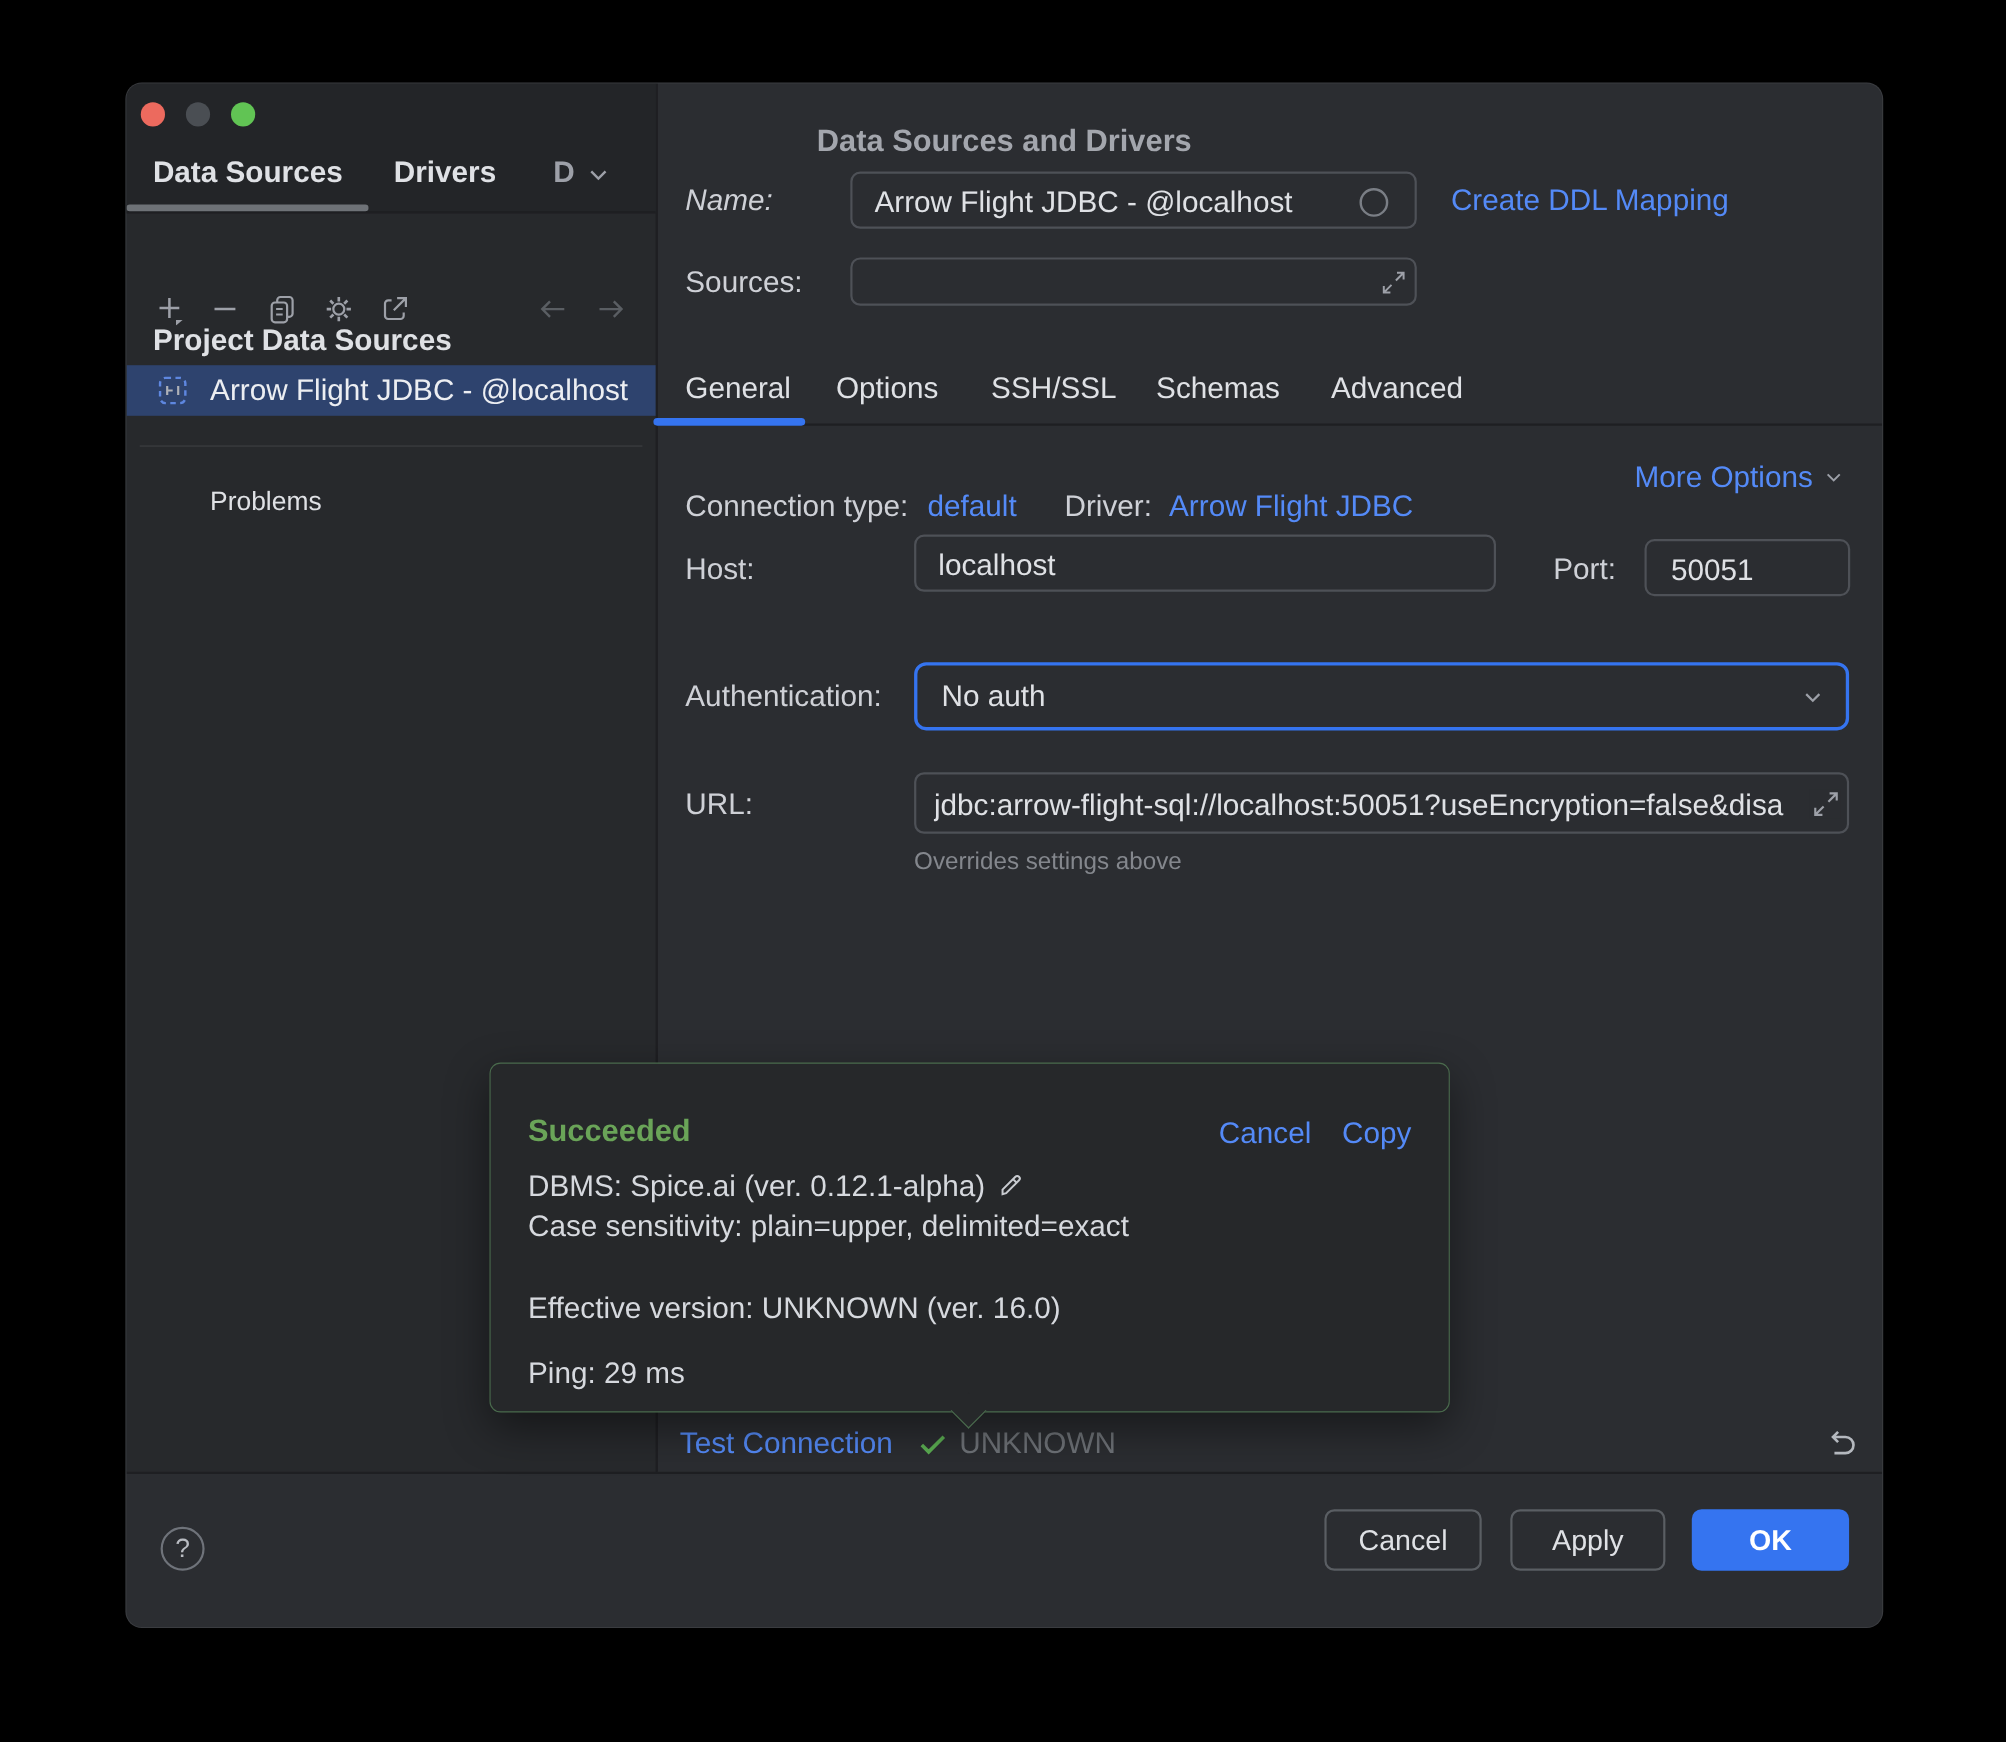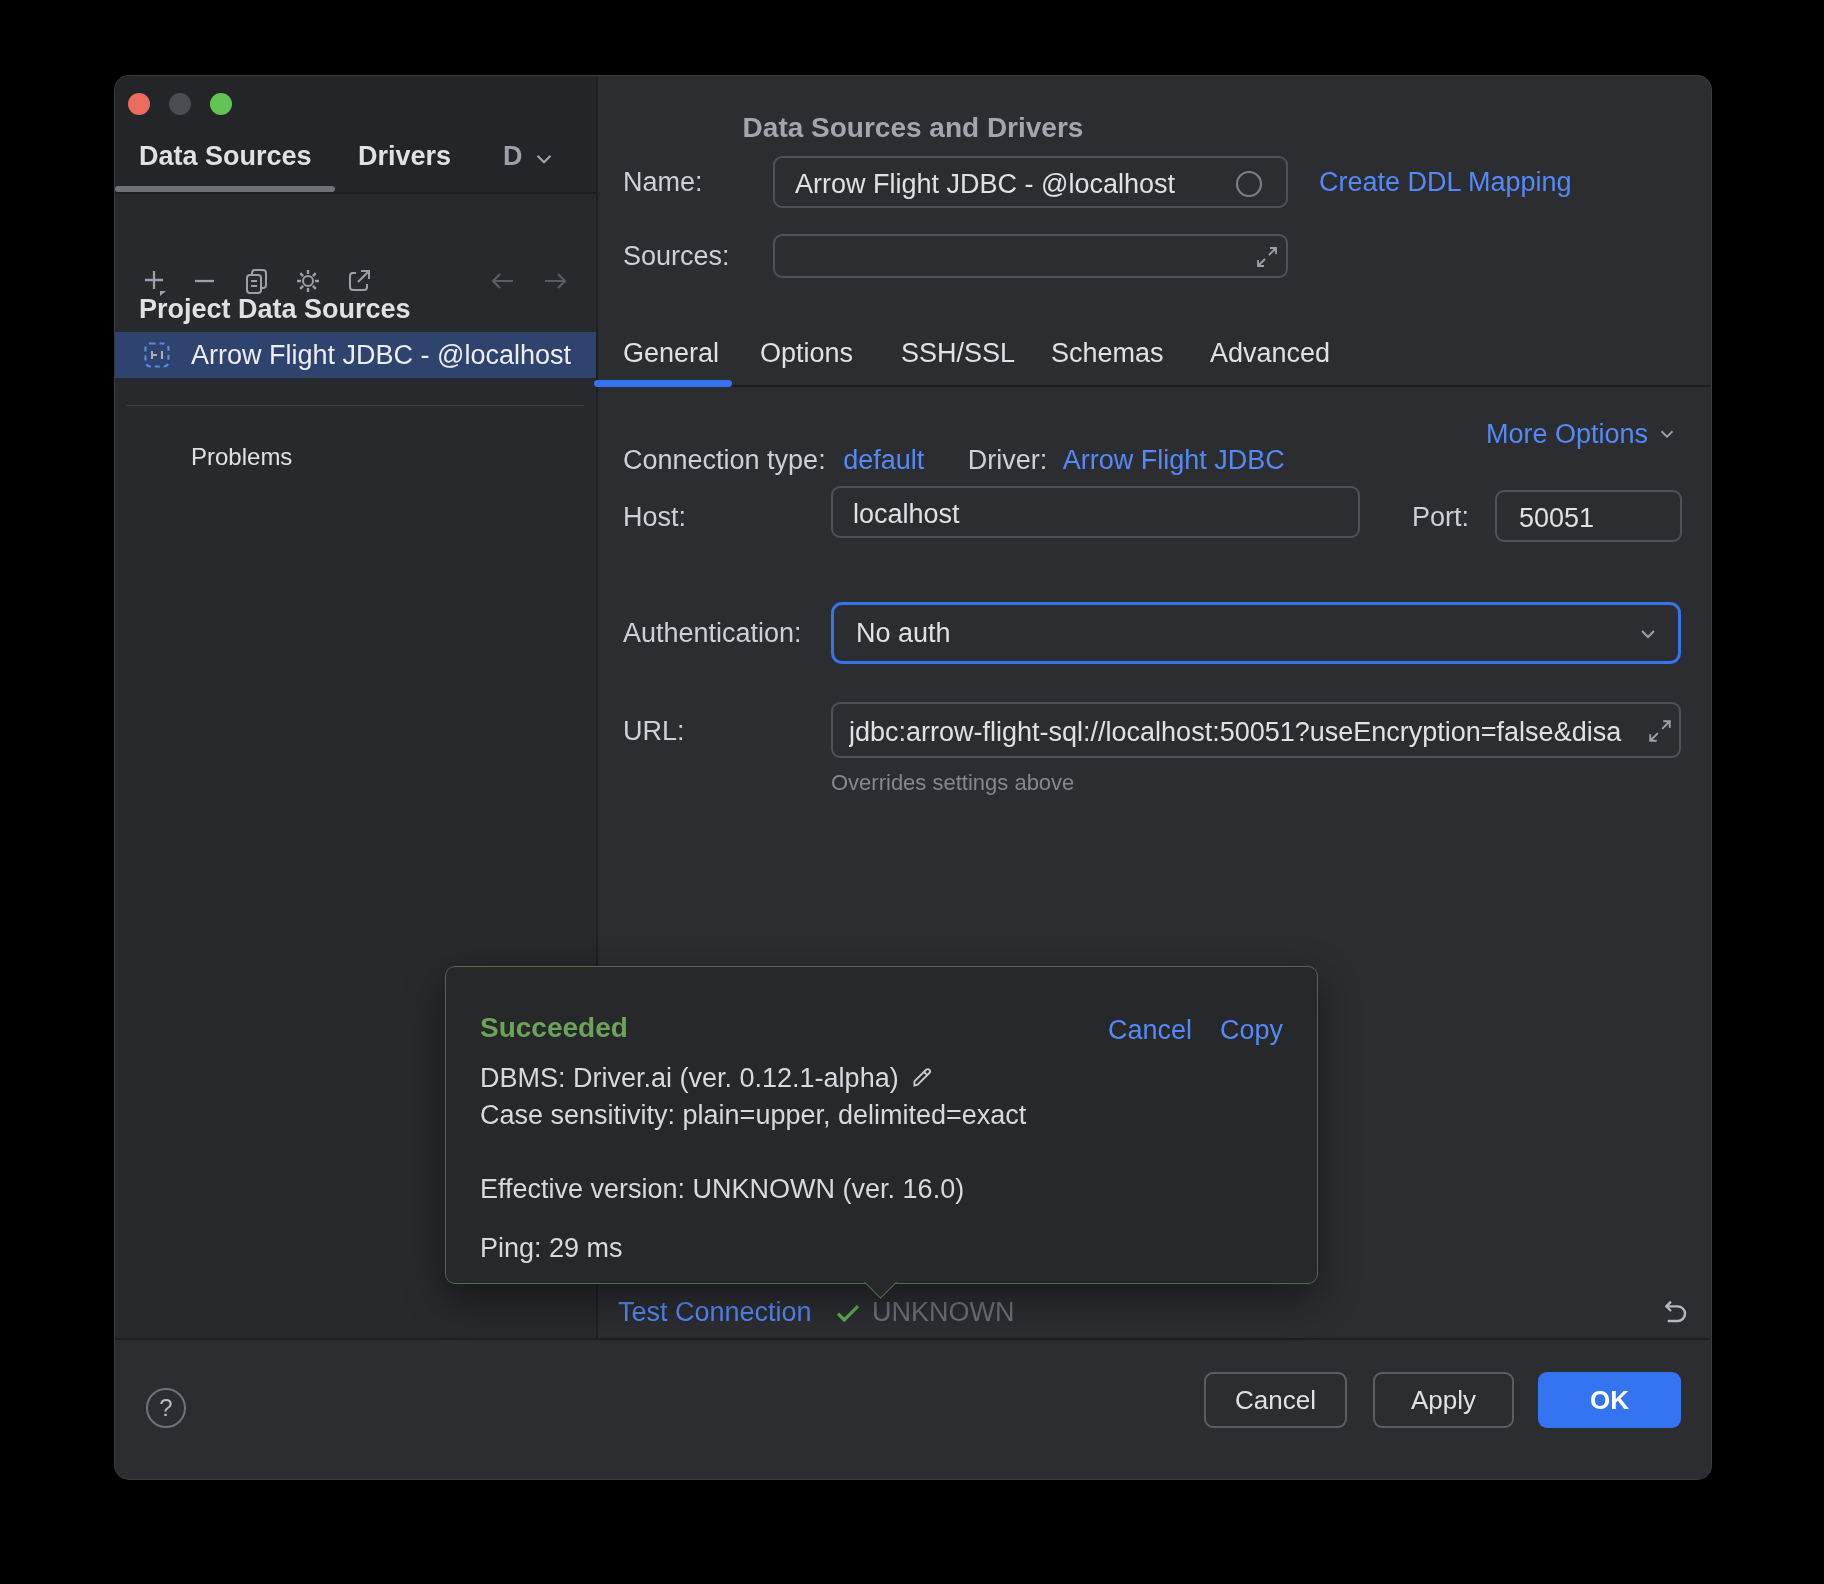--- a/index.html
+++ b/index.html
@@ -123,21 +123,21 @@
             <path d="M9 10v8M9 14h5M19 10v8" stroke="#AEB1B7" stroke-width="2"></path>
           </svg>
       </div>
       <div class="abs sel-text" style="z-index:1;">Arrow Flight JDBC - @localhost</div>
       <div class="abs lseparator"></div>
       <div class="abs problems">Problems</div>
     </div>
 
     <div class="abs win-title">Data Sources and Drivers</div>
 
-    <div class="abs flabel" style="top:88px;">Name:</div>
+    <div class="abs flabel" style="top:88px;font-style:italic;">Name:</div>
     <div class="abs field" style="left:658px;top:80px;width:515px;height:52px;">
       <div class="abs field-text" style="left:20px;top:8px;height:36px;line-height:36px;width:430px;">Arrow Flight JDBC - @localhost</div>
       <div class="abs" style="left:460px;top:12px;">
         <svg width="28" height="28" viewBox="0 0 28 28">
             <circle cx="14" cy="14" r="12" fill="none" stroke="#7A7E85" stroke-width="2.2"></circle>
           </svg>
       </div>
     </div>
     <div class="abs link" style="left:1204px;top:88px;height:36px;line-height:36px;">Create DDL Mapping</div>
 
@@ -205,21 +205,21 @@
     <div class="abs hint" style="left:716px;top:694px;">Overrides settings above</div>
 
     <div class="abs popup"></div>
     <div class="abs popup-caret"></div>
     <div class="abs popup-line succeeded" style="top:934px;">Succeeded</div>
     <div class="abs" style="top:936px;left:993px;z-index:12;display:flex;gap:28px;font-size:27px;height:36px;line-height:36px;">
       <span class="link">Cancel</span>
       <span class="link">Copy</span>
     </div>
     <div class="abs popup-line" style="top:984px;display:flex;align-items:center;gap:10px;">
-      <span>DBMS: Driver.ai (ver. 0.12.1-alpha)</span>
+      <span>DBMS: Spice.ai (ver. 0.12.1-alpha)</span>
       <span>
         <svg width="26" height="26" viewBox="0 0 24 24" fill="none" stroke="#C8CBD0" stroke-width="1.7">
             <path d="M5 19v-3.8L15.8 4.4a2.1 2.1 0 0 1 3 3L8 18.2 5 19z"></path>
             <path d="M13.8 6.4l3 3"></path>
           </svg>
       </span>
     </div>
     <div class="abs popup-line" style="top:1021px;">Case sensitivity: plain=upper, delimited=exact</div>
     <div class="abs popup-line" style="top:1095px;">Effective version: UNKNOWN (ver. 16.0)</div>
     <div class="abs popup-line" style="top:1154px;">Ping: 29 ms</div>

